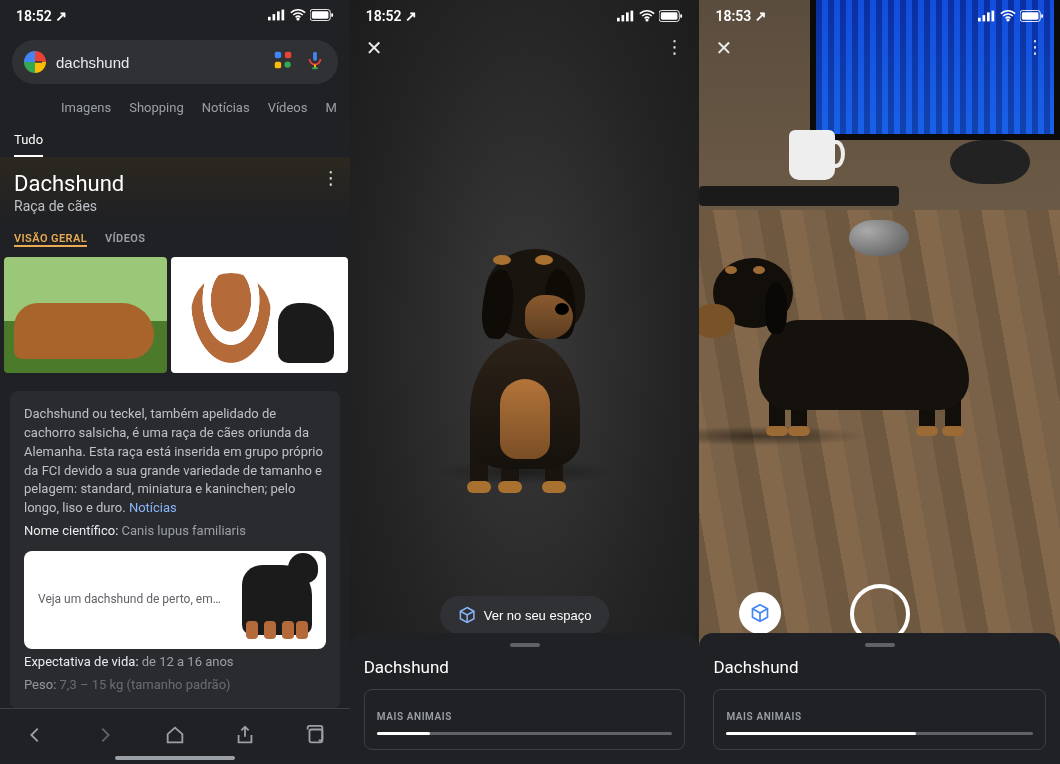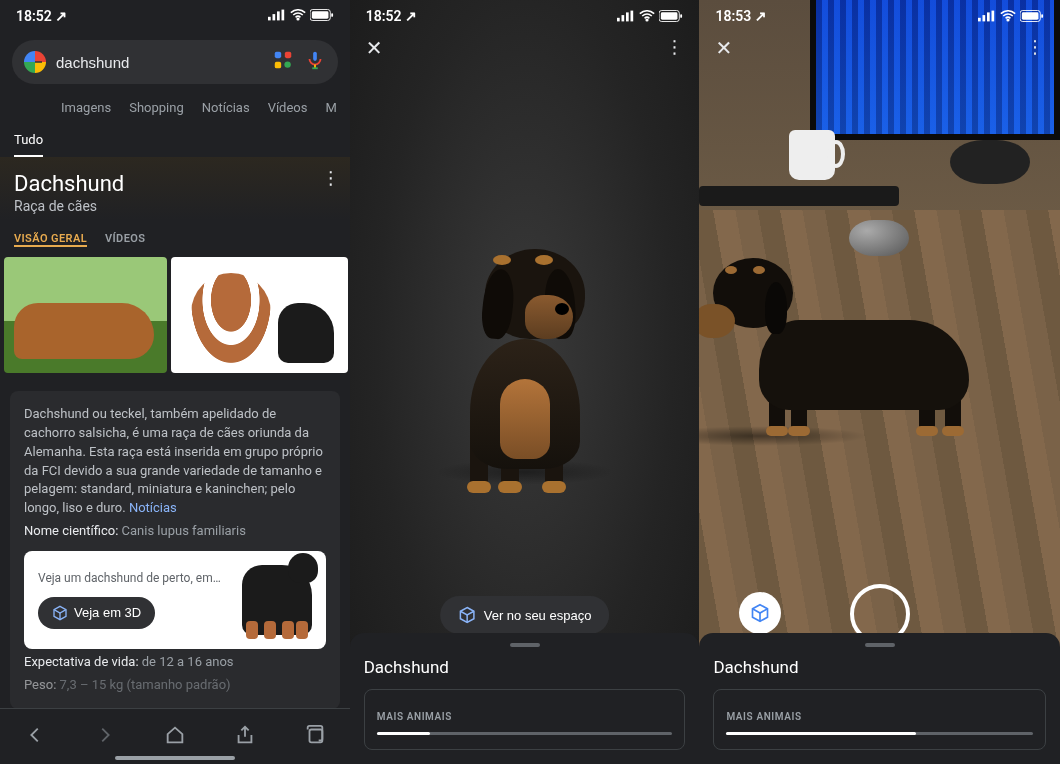--- a/index.html
+++ b/index.html
@@ -521,28 +521,20 @@
     <a href="#">Notícias</a>
 
     <div class="kp-attr">
       <span class="label">Nome científico:</span>
       <span class="value">Canis lupus familiaris</span>
     </div>
 
     <div class="promo-card">
       <div>
         <div class="promo-text">Veja um dachshund de perto, em…</div>
-        <button class="promo-btn">
-          <svg viewBox="0 0 24 24" width="16" height="16" fill="none" stroke="#8ab4f8" stroke-width="2">
-              <path d="M12 2 L21 7 L21 17 L12 22 L3 17 L3 7 Z"></path>
-              <path d="M3 7 L12 12 L21 7"></path>
-              <path d="M12 12 L12 22"></path>
-            </svg>
-          <span>Veja em 3D</span>
-        </button>
       </div>
       <div class="promo-dog"></div>
     </div>
 
     <div class="kp-attr">
       <span class="label">Expectativa de vida:</span>
       <span class="value">de 12 a 16 anos</span>
     </div>
     <div class="kp-attr" style="opacity:.55">
       <span class="label">Peso:</span>

